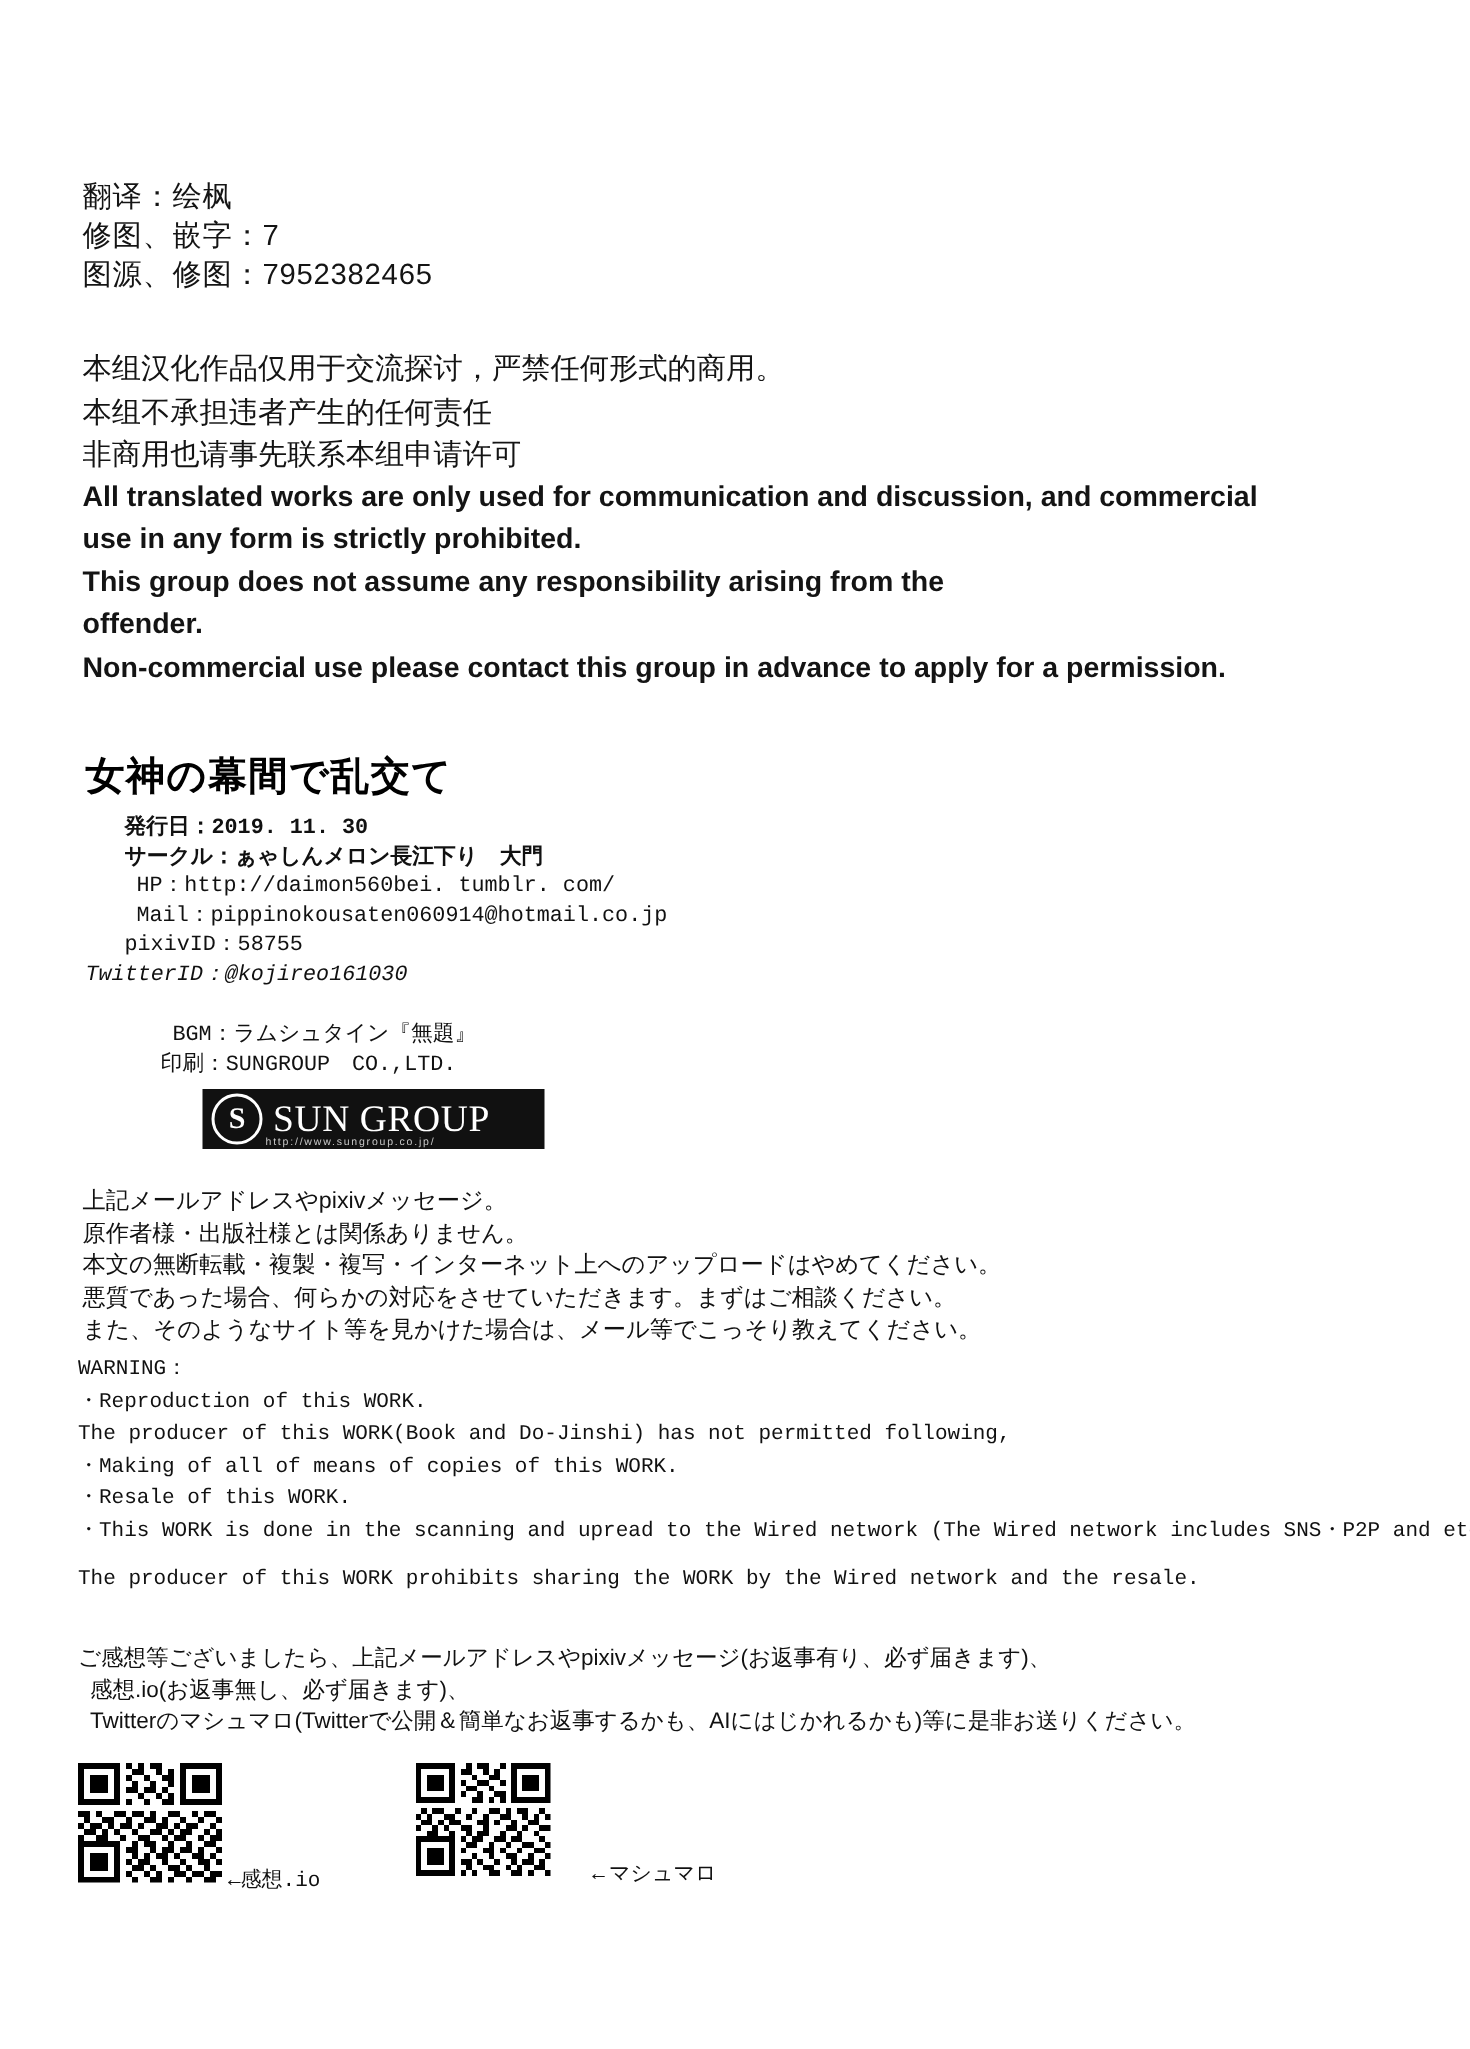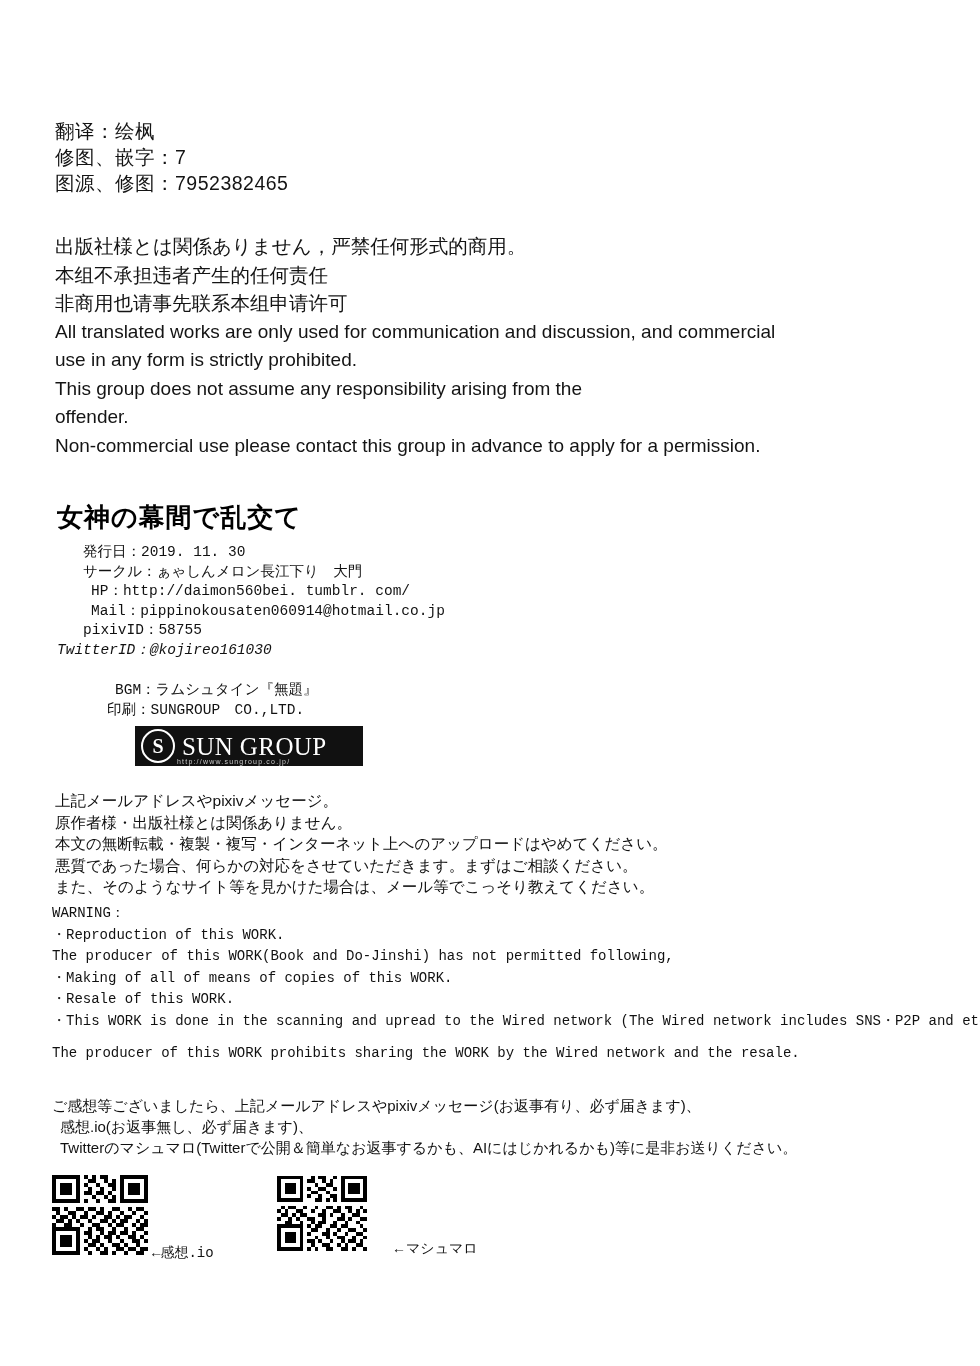--- a/index.html
+++ b/index.html
@@ -45,20 +45,21 @@
   }
   .notice .line {
     font-size: 19.5px;
     line-height: 28.5px;
     color: #141414;
     white-space: pre;
   }
   .notice .line.en {
     font-size: 19px;
     line-height: 28.5px;
+    font-weight: bold;
   }
 
   
   .jp-title {
     position: absolute;
     left: 57px;
     top: 500px;
     font-size: 26px;
     font-weight: bold;
     letter-spacing: 1px;
@@ -71,21 +72,21 @@
     position: absolute;
     left: 57px;
     top: 543px;
     width: 880px;
     font-family: "Liberation Mono", monospace;
     font-size: 14.5px;
     line-height: 19.5px;
     color: #111;
   }
   .colophon .row { white-space: pre; }
-  .c-i1 { padding-left: 26px; }
+  .c-i1 { padding-left: 26px; font-weight: bold; }
   .c-i2 { padding-left: 34px; }
   .c-i3 { padding-left: 26px; }
   .c-i4 { padding-left: 0px; font-style: italic; }
 
   .bgm {
     position: absolute;
     left: 57px;
     top: 680px;
     width: 880px;
     font-family: "Liberation Mono", monospace;
@@ -208,21 +209,21 @@
 
 <div class="page">
 
   <div class="credits">
     <div class="line">翻译：绘枫</div>
     <div class="line">修图、嵌字：7</div>
     <div class="line">图源、修图：7952382465</div>
   </div>
 
   <div class="notice">
-    <div class="line">出版社様とは関係ありません，严禁任何形式的商用。</div>
+    <div class="line">本组汉化作品仅用于交流探讨，严禁任何形式的商用。</div>
     <div class="line">本组不承担违者产生的任何责任</div>
     <div class="line">非商用也请事先联系本组申请许可</div>
     <div class="line en">All translated works are only used for communication and discussion, and commercial</div>
     <div class="line en">use in any form is strictly prohibited.</div>
     <div class="line en">This group does not assume any responsibility arising from the</div>
     <div class="line en">offender.</div>
     <div class="line en">Non-commercial use please contact this group in advance to apply for a permission.</div>
   </div>
 
   <div class="jp-title">女神の幕間で乱交て</div>

